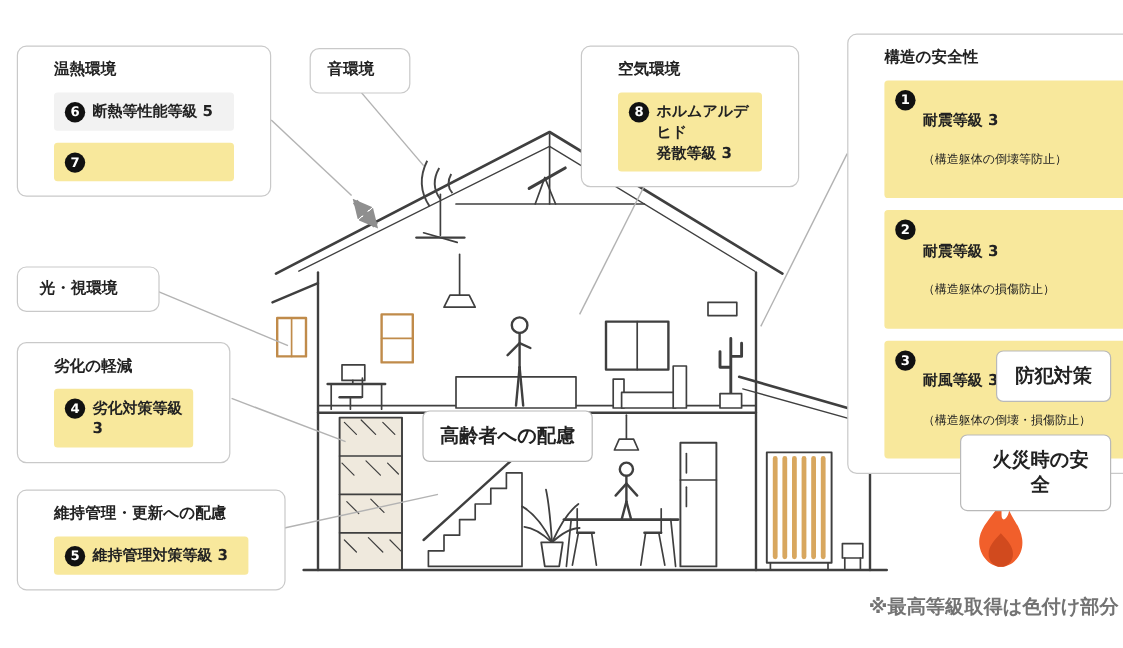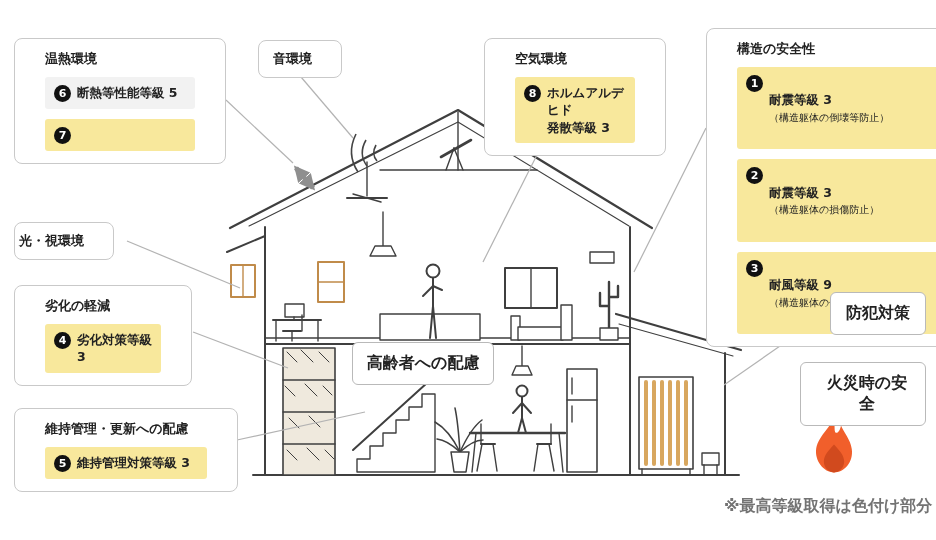--- a/index.html
+++ b/index.html
@@ -20,21 +20,21 @@
     color:#222; line-height:1.4;
   }
   .item.yellow { background:#f8e89c; }
   .item.gray   { background:#f2f2f2; }
   .num {
     flex:0 0 auto; width:17px; height:17px; border-radius:50%;
     background:#111; color:#fff; font-size:11px; line-height:17px;
     text-align:center; font-weight:bold; margin-top:1px;
   }
   .lbl { white-space:pre-line; }
-  .sub { font-size:10px; font-weight:normal; display:block; margin-top:2px; white-space:pre-line; }
+  .sub { font-size:10px; font-weight:normal; display:block; margin-top:18px; white-space:pre-line; }
 
   .plain-box {
     position:absolute; background:#fff; border:1px solid #b9b9b9; border-radius:6px;
     font-size:16px; font-weight:bold; text-align:center; padding:10px 12px; z-index:4;
   }
   .note {
     position:absolute; left:724px; top:496px; font-size:16px; font-weight:bold;
     color:#737373; z-index:4;
   }
 </style>
@@ -281,27 +281,27 @@
     <div class="item yellow">
       <span class="num">2</span>
       <span class="lbl">
         <span>耐震等級 3</span>
         <span class="sub">（構造躯体の損傷防止）</span>
       </span>
     </div>
     <div class="item yellow">
       <span class="num">3</span>
       <span class="lbl">
-        <span>耐風等級 9</span>
+        <span>耐風等級 3</span>
         <span class="sub">（構造躯体の倒壊・損傷防止）</span>
       </span>
     </div>
   </div>
 
-  <div class="callout" style="left:14px; top:222px; width:100px; padding:10px 4px;">
+  <div class="callout" style="left:14px; top:222px; width:119px; padding:10px 18px;">
     <div class="title">光・視環境</div>
   </div>
 
   <div class="callout" style="left:14px; top:285px; width:178px;">
     <div class="title">劣化の軽減</div>
     <div class="item yellow">
       <span class="num">4</span>
       <span class="lbl">劣化対策等級 3</span>
     </div>
   </div>

